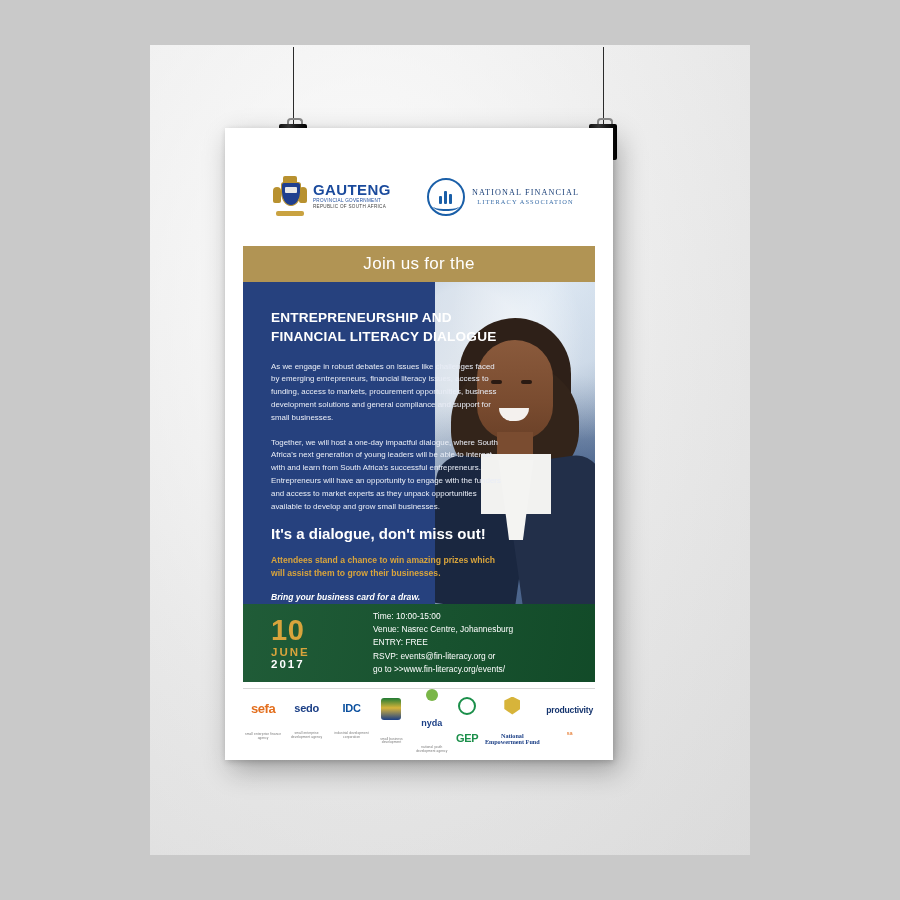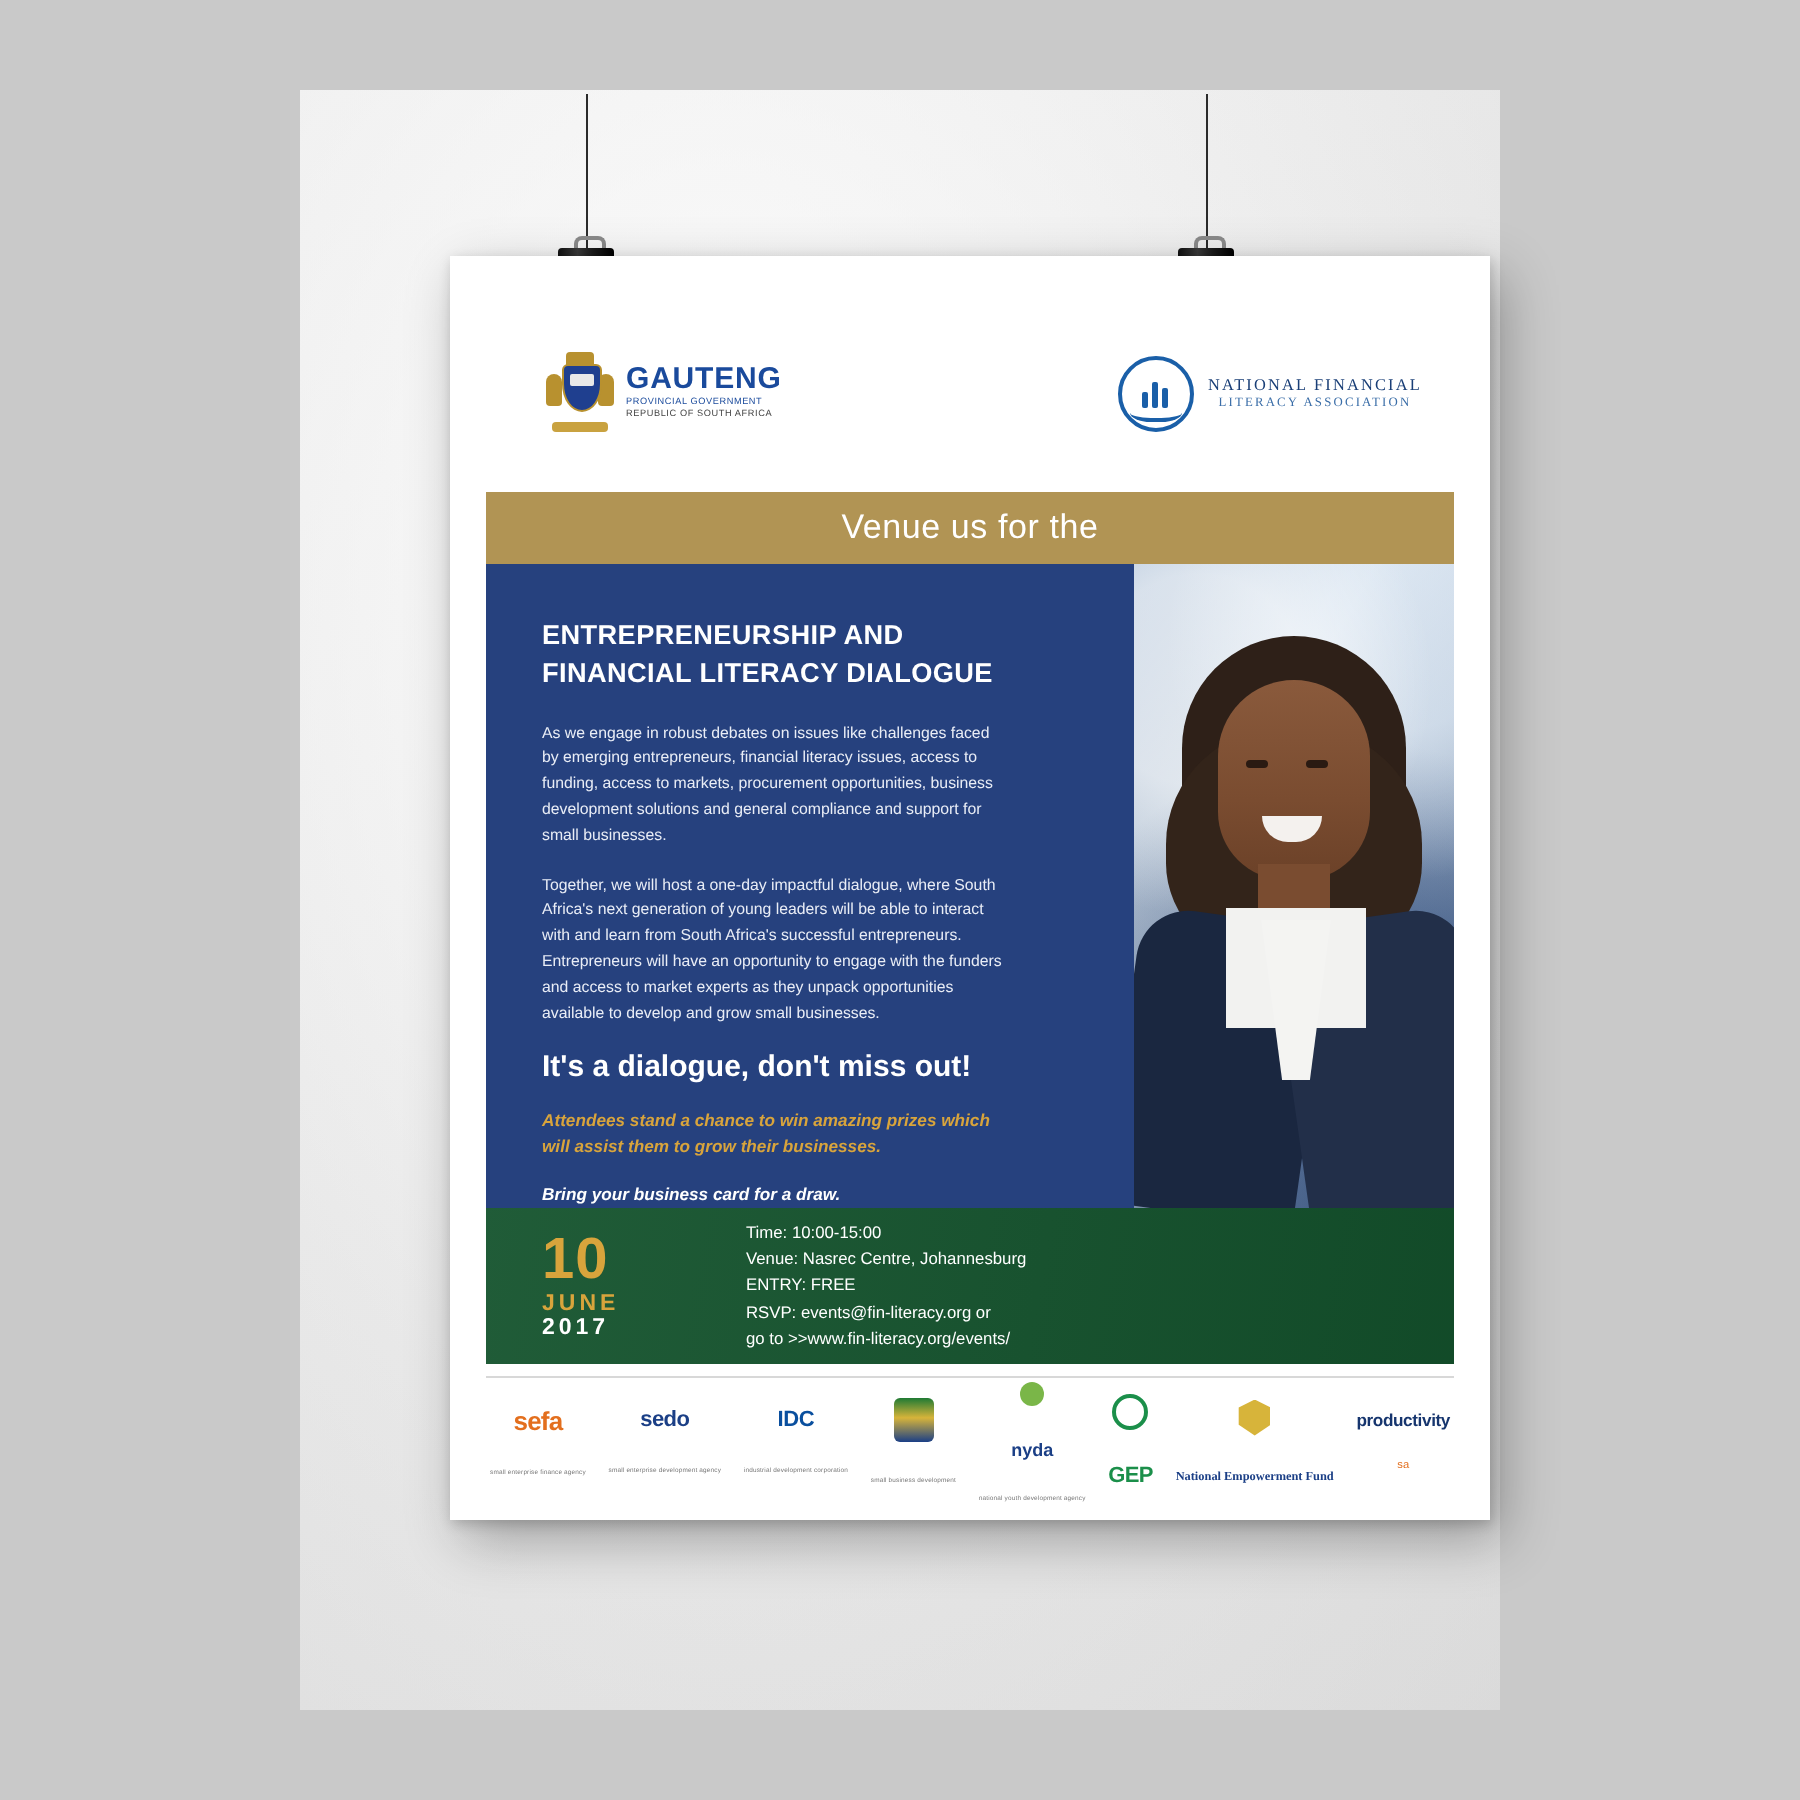--- a/index.html
+++ b/index.html
@@ -69,21 +69,21 @@
     background: transparent;
   }
   .clip.left  { left: 279px; top: 118px; }
   .clip.right { left: 589px; top: 118px; }
 
   
   .poster {
     position: absolute;
     left: 225px;
     top: 128px;
-    width: 520px;
+    width: 388px;
     height: 632px;
     background: #ffffff;
     box-shadow: 6px 10px 26px rgba(0,0,0,0.30), 1px 2px 6px rgba(0,0,0,0.18);
   }
 
   
   .logo-row {
     position: relative;
     height: 118px;
   }
@@ -325,21 +325,20 @@
   .copy .cta {
     margin: 2px 0 12px 0;
     font-size: 15px;
     font-weight: bold;
     color: #ffffff;
   }
   .copy .prize {
     margin: 0 0 12px 0;
     font-size: 8.6px;
     font-weight: bold;
-    font-style: italic;
     line-height: 1.5;
     color: #d8a43c;
   }
   .copy .draw {
     margin: 0;
     font-size: 8.6px;
     font-weight: bold;
     font-style: italic;
     color: #ffffff;
   }
@@ -493,21 +492,21 @@
             </div>
         </div>
         <div class="nfla-text">
           <div class="n1">NATIONAL FINANCIAL</div>
           <div class="n2">LITERACY ASSOCIATION</div>
         </div>
       </div>
     </div>
 
     <div class="gold-band">
-      <span>Venue us for the</span>
+      <span>Join us for the</span>
     </div>
 
     <div class="main">
       <div class="photo">
         <div class="bg-blur"></div>
         <div class="hair"></div>
         <div class="hair-side"></div>
         <div class="face"></div>
         <div class="eye l"></div>
         <div class="eye r"></div>

